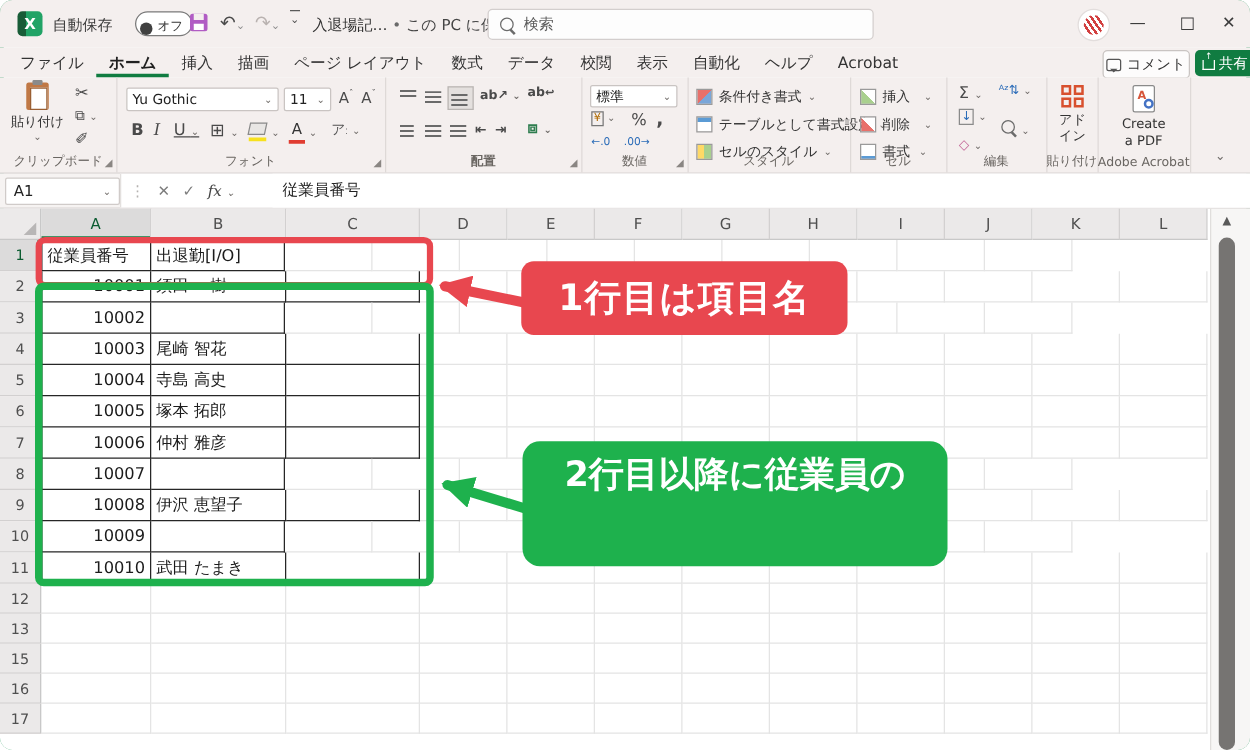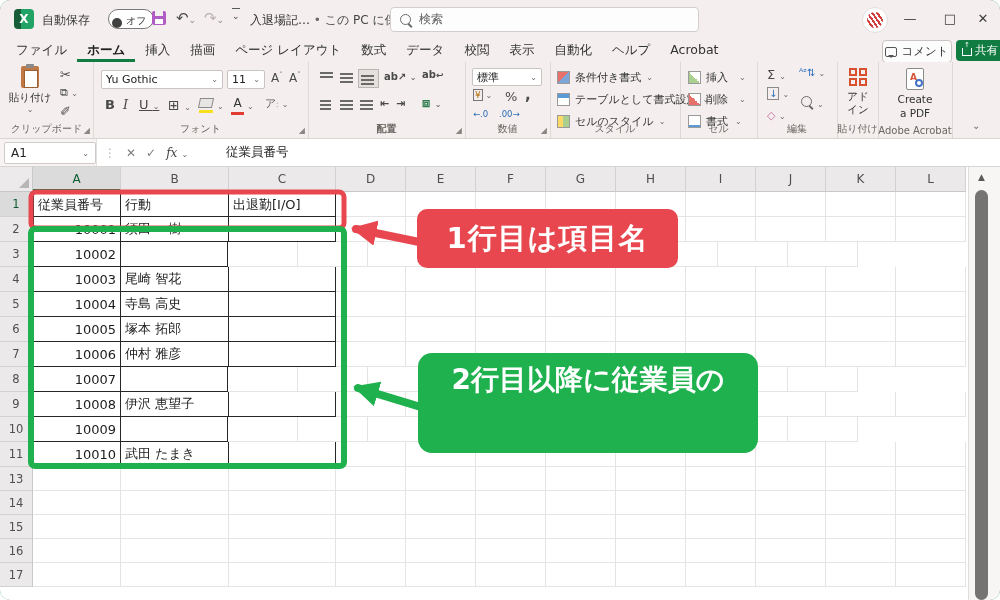--- a/index.html
+++ b/index.html
@@ -344,21 +344,20 @@
         <div class="chead" style="width: 70px;">G</div>
         <div class="chead" style="width: 70px;">H</div>
         <div class="chead" style="width: 70px;">I</div>
         <div class="chead" style="width: 70px;">J</div>
         <div class="chead" style="width: 70px;">K</div>
         <div class="chead" style="width: 70px;">L</div>
       </div>
       <div class="row" style="height: 25px;">
         <div class="rhead sel">1</div>
         <div class="cell b bl bt" style="width: 88px;">従業員番号</div>
-        <div class="cell b bt" style="width: 108px;">行動</div>
         <div class="cell b bt" style="width: 107px;">出退勤[I/O]</div>
         <div class="cell" style="width: 70px;"></div>
         <div class="cell" style="width: 70px;"></div>
         <div class="cell" style="width: 70px;"></div>
         <div class="cell" style="width: 70px;"></div>
         <div class="cell" style="width: 70px;"></div>
         <div class="cell" style="width: 70px;"></div>
         <div class="cell" style="width: 70px;"></div>
         <div class="cell" style="width: 70px;"></div>
         <div class="cell" style="width: 70px;"></div>
@@ -504,36 +503,36 @@
         <div class="cell" style="width: 70px;"></div>
         <div class="cell" style="width: 70px;"></div>
         <div class="cell" style="width: 70px;"></div>
         <div class="cell" style="width: 70px;"></div>
         <div class="cell" style="width: 70px;"></div>
         <div class="cell" style="width: 70px;"></div>
         <div class="cell" style="width: 70px;"></div>
         <div class="cell" style="width: 70px;"></div>
       </div>
       <div class="row" style="height: 24px;">
-        <div class="rhead">13</div>
+        <div class="rhead">12</div>
         <div class="cell" style="width: 88px;"></div>
         <div class="cell" style="width: 108px;"></div>
         <div class="cell" style="width: 107px;"></div>
         <div class="cell" style="width: 70px;"></div>
         <div class="cell" style="width: 70px;"></div>
         <div class="cell" style="width: 70px;"></div>
         <div class="cell" style="width: 70px;"></div>
         <div class="cell" style="width: 70px;"></div>
         <div class="cell" style="width: 70px;"></div>
         <div class="cell" style="width: 70px;"></div>
         <div class="cell" style="width: 70px;"></div>
         <div class="cell" style="width: 70px;"></div>
       </div>
       <div class="row" style="height: 24px;">
-        <div class="rhead">14</div>
+        <div class="rhead">13</div>
         <div class="cell" style="width: 88px;"></div>
         <div class="cell" style="width: 108px;"></div>
         <div class="cell" style="width: 107px;"></div>
         <div class="cell" style="width: 70px;"></div>
         <div class="cell" style="width: 70px;"></div>
         <div class="cell" style="width: 70px;"></div>
         <div class="cell" style="width: 70px;"></div>
         <div class="cell" style="width: 70px;"></div>
         <div class="cell" style="width: 70px;"></div>
         <div class="cell" style="width: 70px;"></div>

